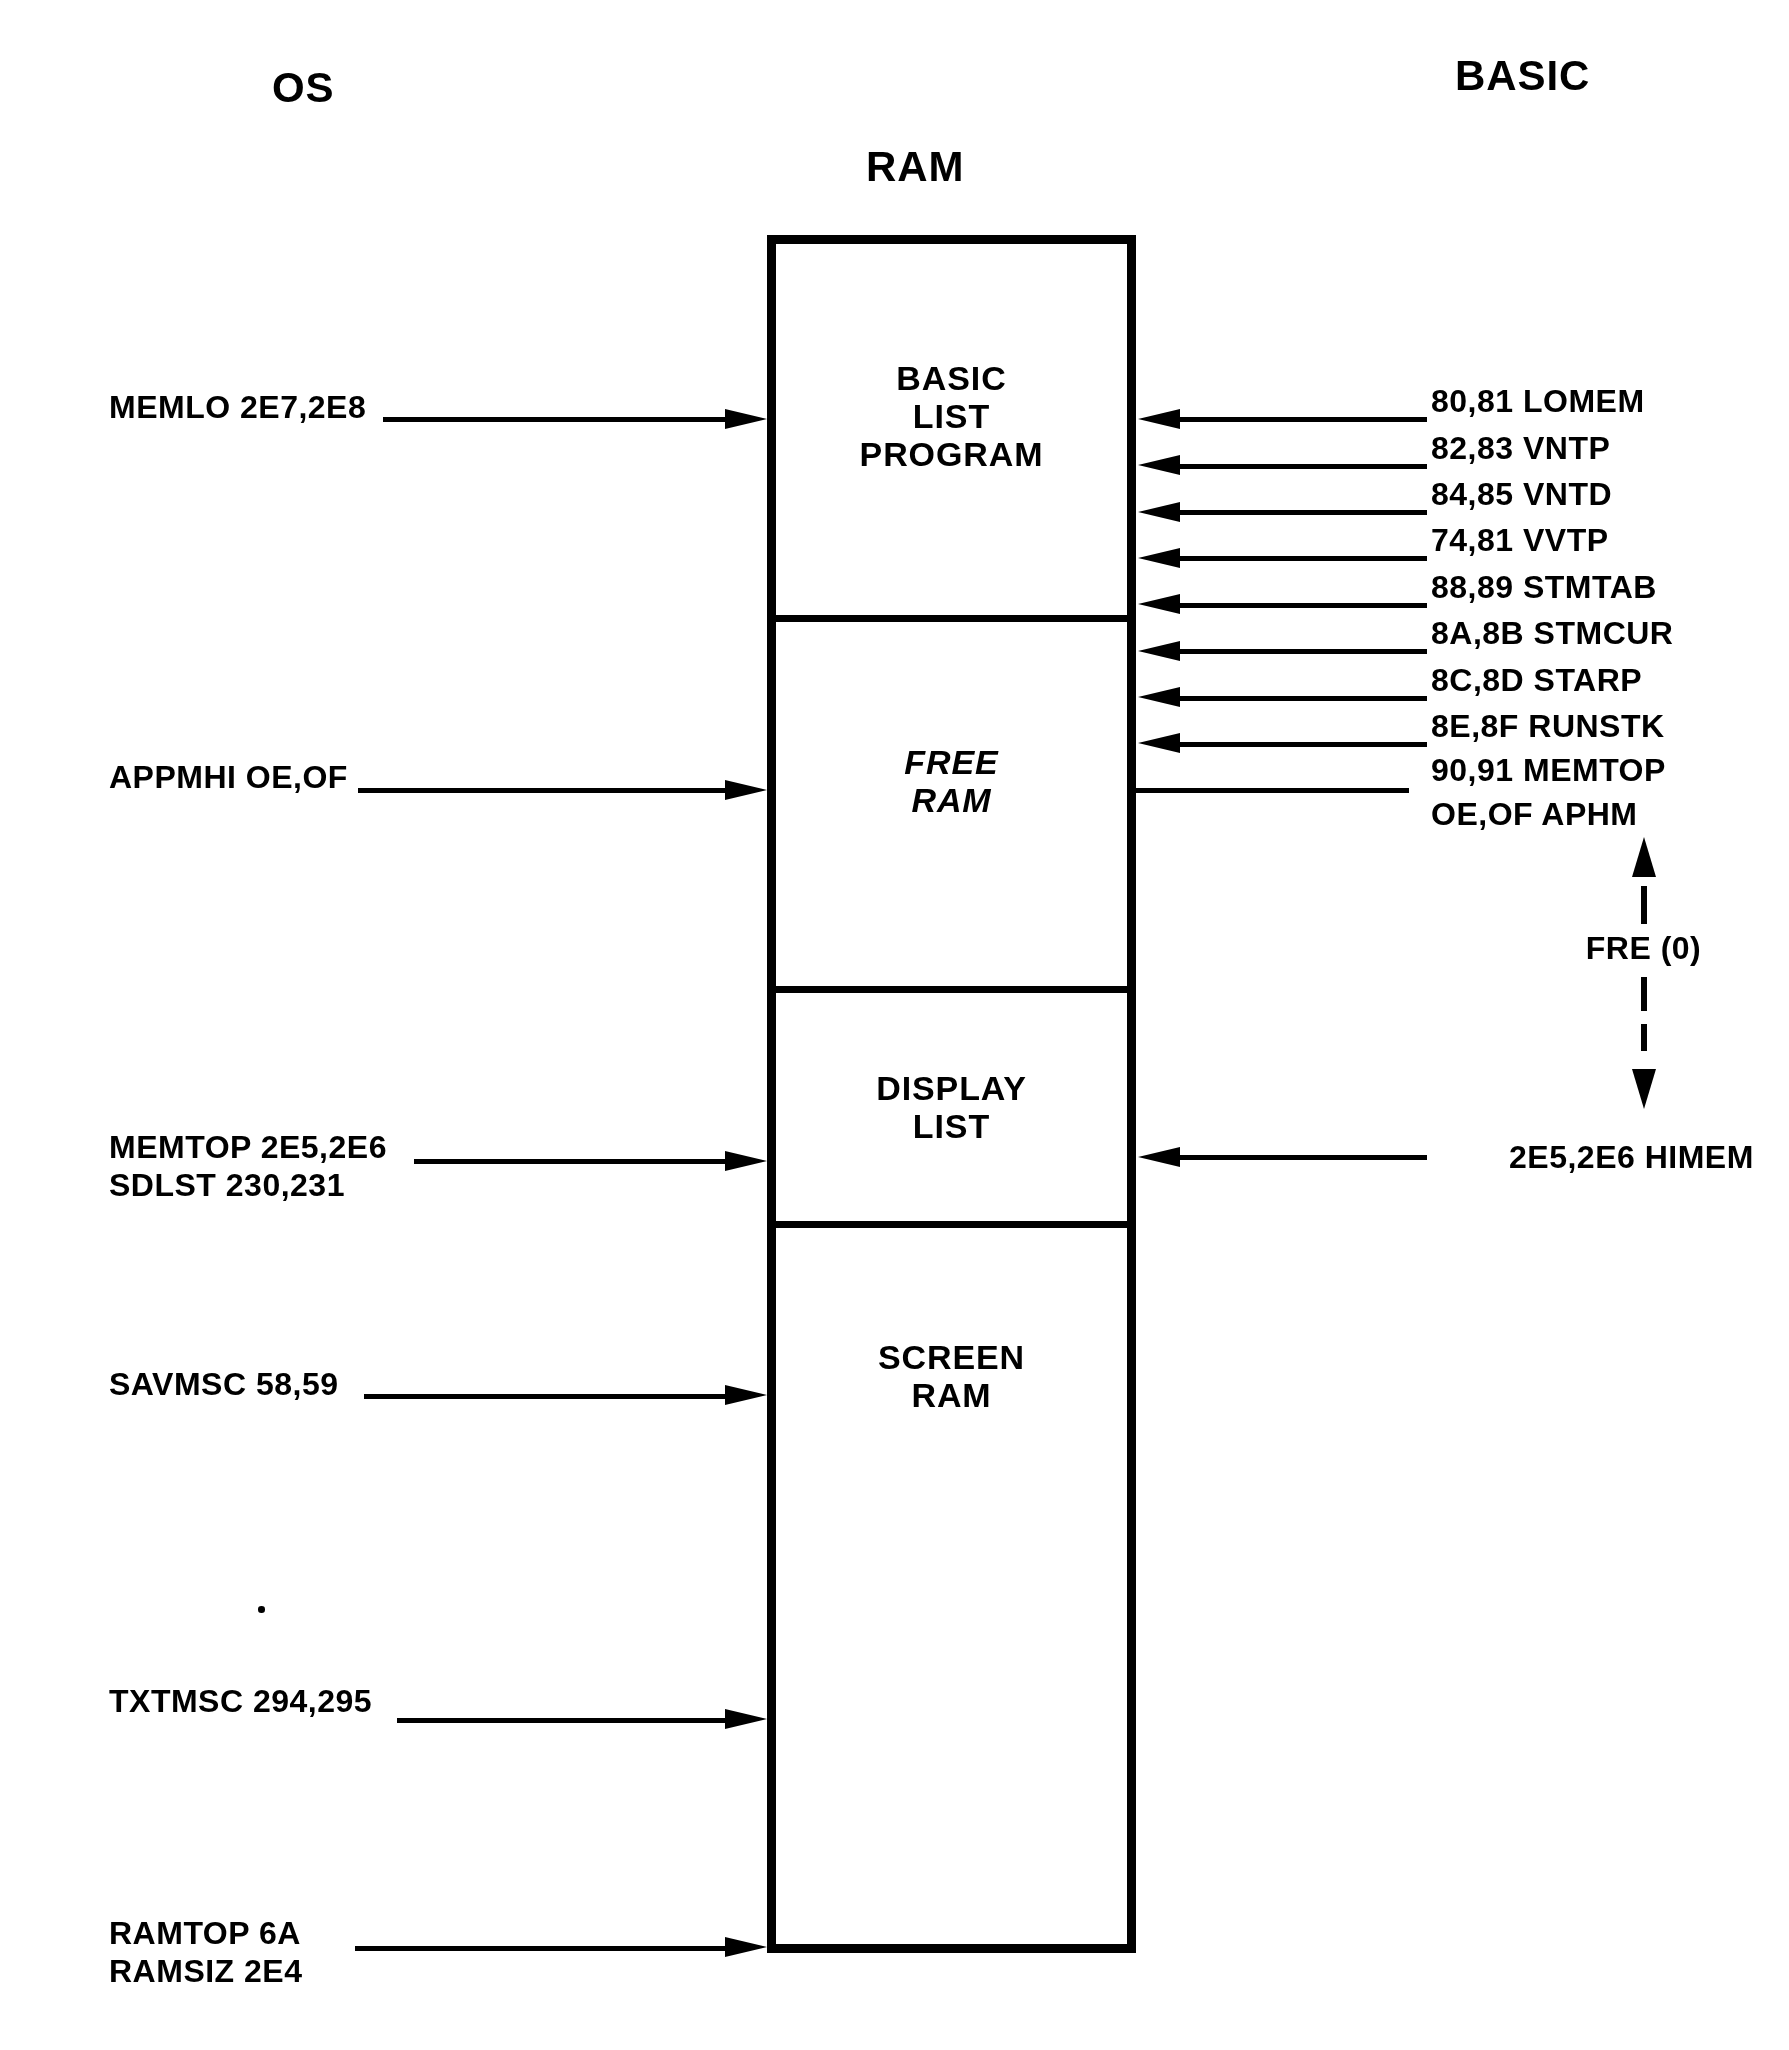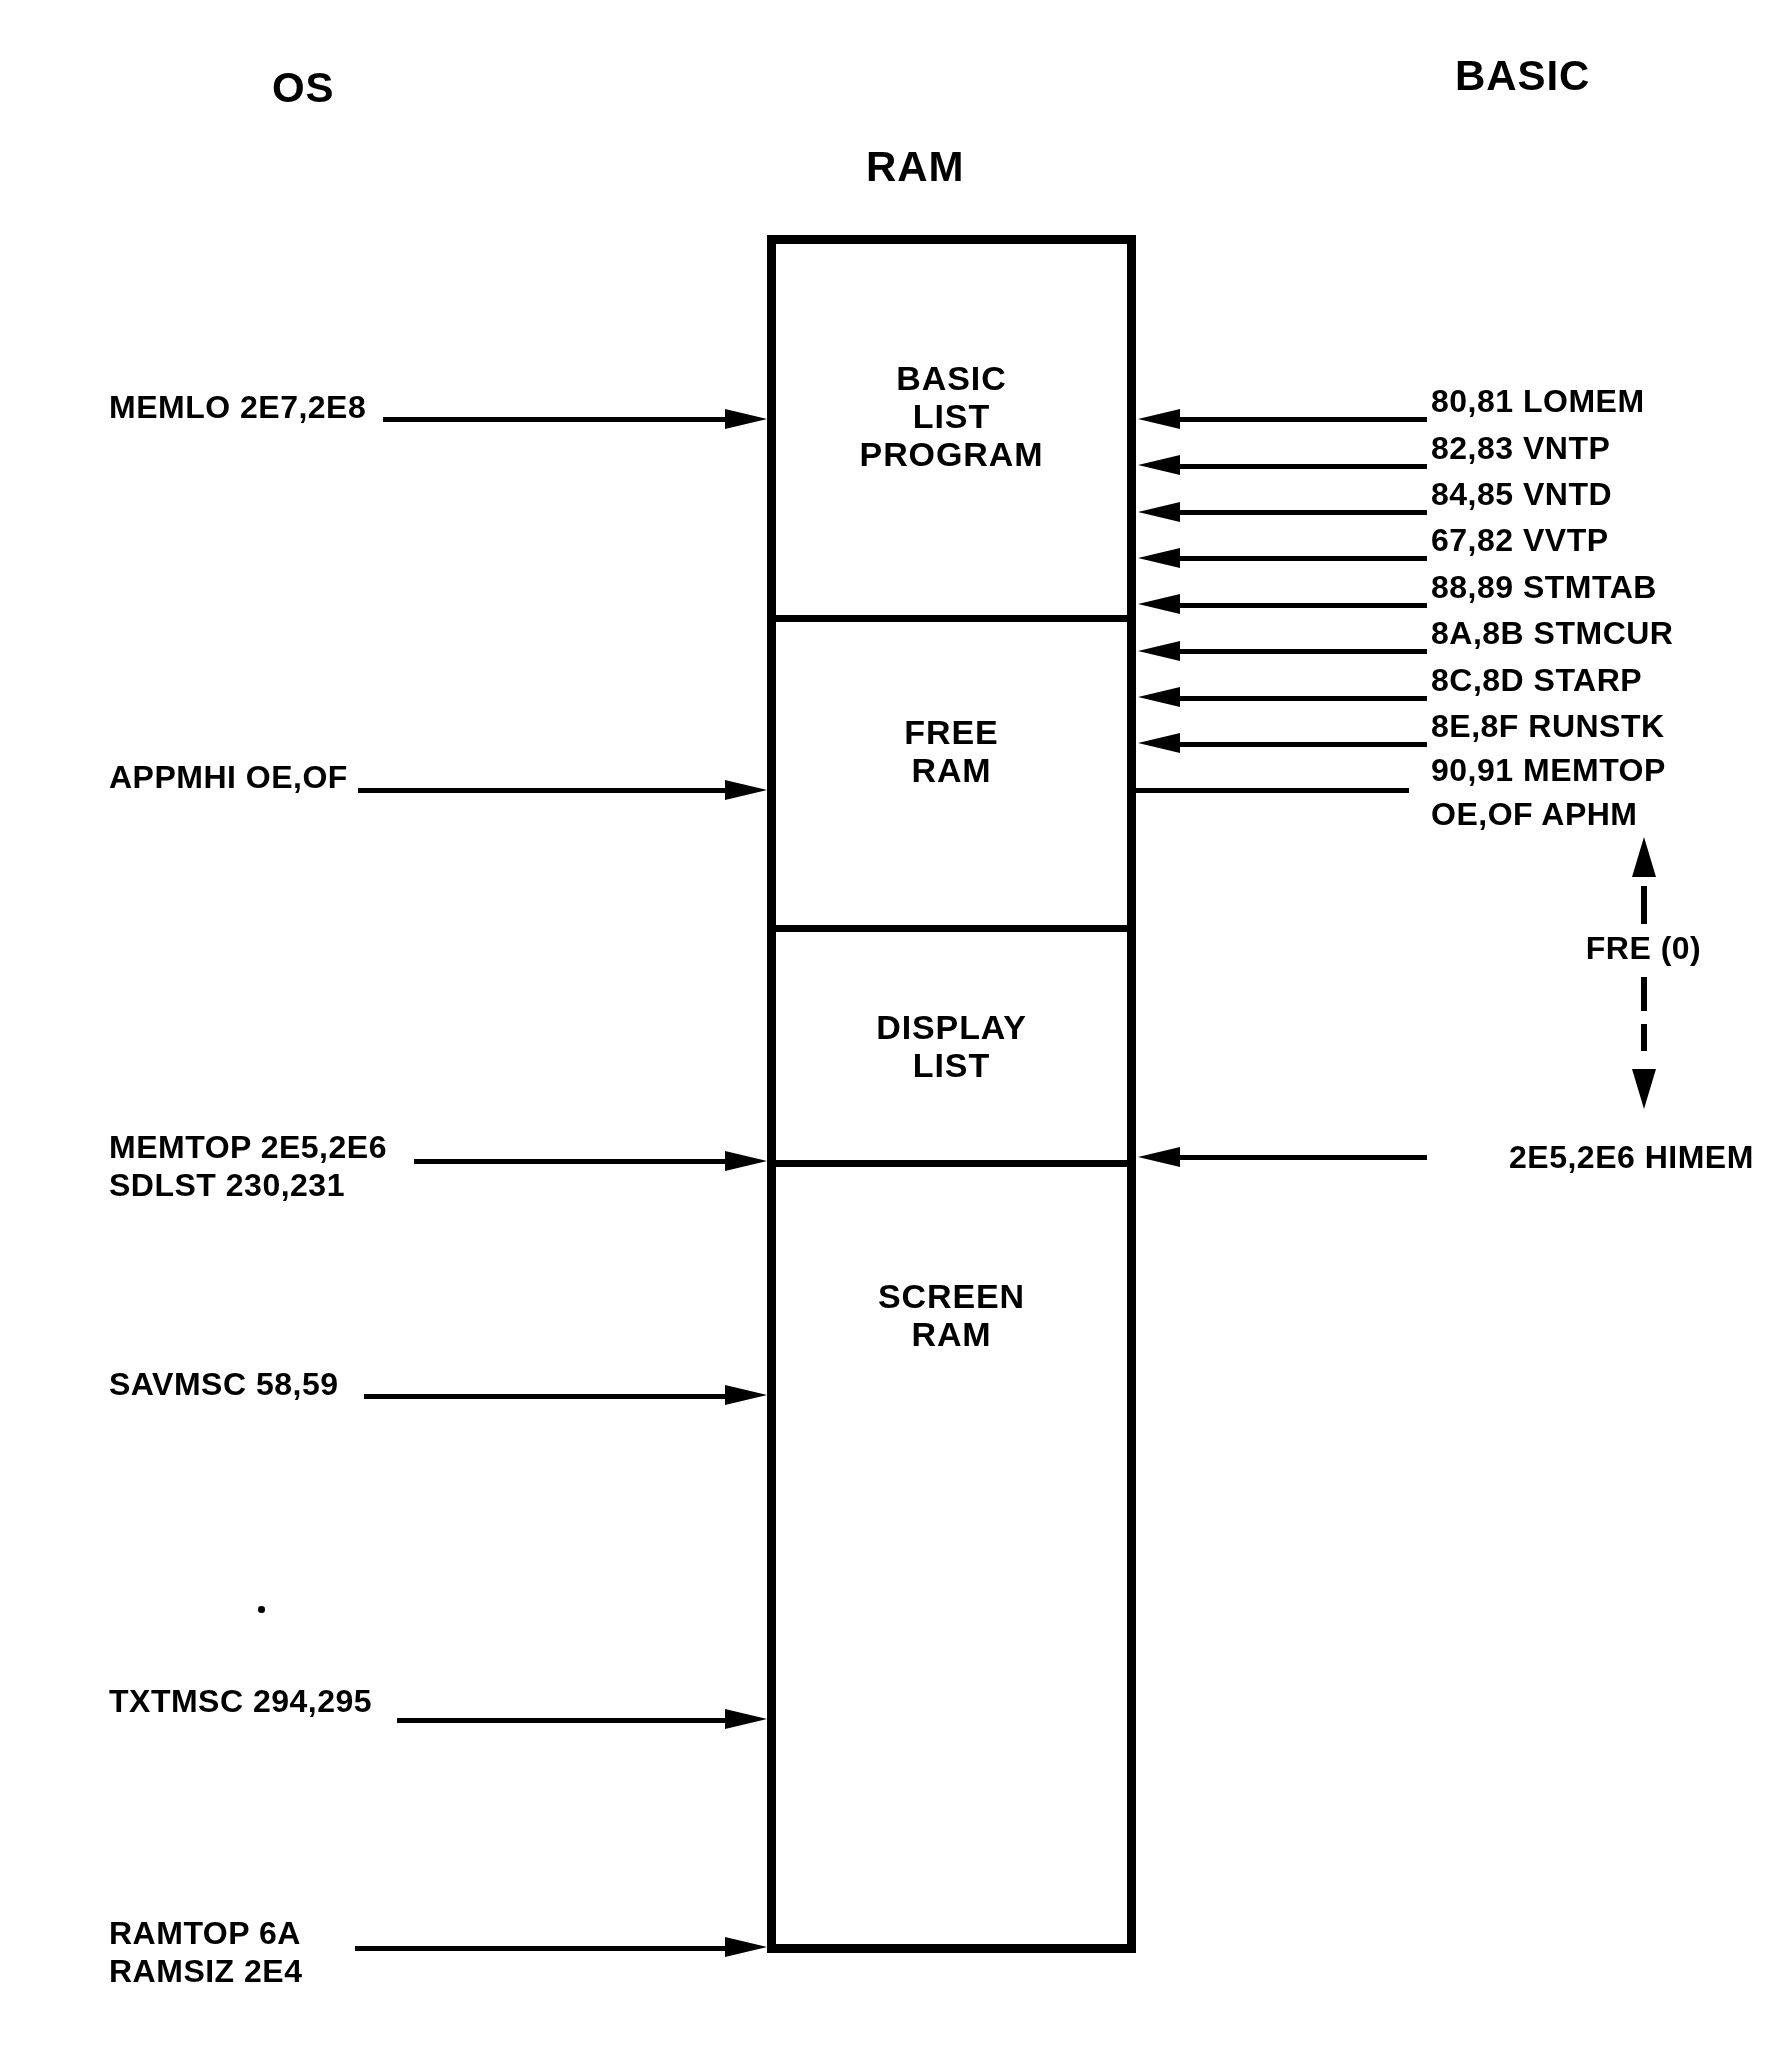--- a/index.html
+++ b/index.html
@@ -59,21 +59,21 @@
   <div class="abs hdr" style="left:1455px;top:55px;">BASIC</div>
 
   <div class="membox">
     <div class="sec" style="height:371px;padding-bottom:28px;">
       <div class="lbl">
         <div>BASIC</div>
         <div>LIST</div>
         <div>PROGRAM</div>
       </div>
     </div>
-    <div class="sec" style="height:310px;padding-bottom:46px;">
+    <div class="sec" style="height:371px;padding-bottom:46px;font-style:italic;">
       <div class="lbl">
         <div>FREE</div>
         <div>RAM</div>
       </div>
     </div>
     <div class="sec" style="height:235px;">
       <div class="lbl">
         <div>DISPLAY</div>
         <div>LIST</div>
       </div>
@@ -128,21 +128,21 @@
     <div class="ah-r" style="left:725px;top:1709px;"></div>
   </div>
   <div>
     <div class="hline" style="left:355px;top:1946px;width:372px;"></div>
     <div class="ah-r" style="left:725px;top:1937px;"></div>
   </div>
 
   <div class="abs lbl" style="left:1431px;top:382px;">80,81 LOMEM</div>
   <div class="abs lbl" style="left:1431px;top:429px;">82,83 VNTP</div>
   <div class="abs lbl" style="left:1431px;top:475px;">84,85 VNTD</div>
-  <div class="abs lbl" style="left:1431px;top:521px;">67,82 VVTP</div>
+  <div class="abs lbl" style="left:1431px;top:521px;">74,81 VVTP</div>
   <div class="abs lbl" style="left:1431px;top:568px;">88,89 STMTAB</div>
   <div class="abs lbl" style="left:1431px;top:614px;">8A,8B STMCUR</div>
   <div class="abs lbl" style="left:1431px;top:661px;">8C,8D STARP</div>
   <div class="abs lbl" style="left:1431px;top:707px;">8E,8F RUNSTK</div>
   <div class="abs lbl" style="left:1431px;top:751px;">90,91 MEMTOP</div>
   <div class="abs lbl" style="left:1431px;top:795px;">OE,OF APHM</div>
   <div class="abs lbl" style="left:1509px;top:1138px;">2E5,2E6 HIMEM</div>
 
   <div>
     <div class="ah-l" style="left:1138px;top:409px;"></div>

